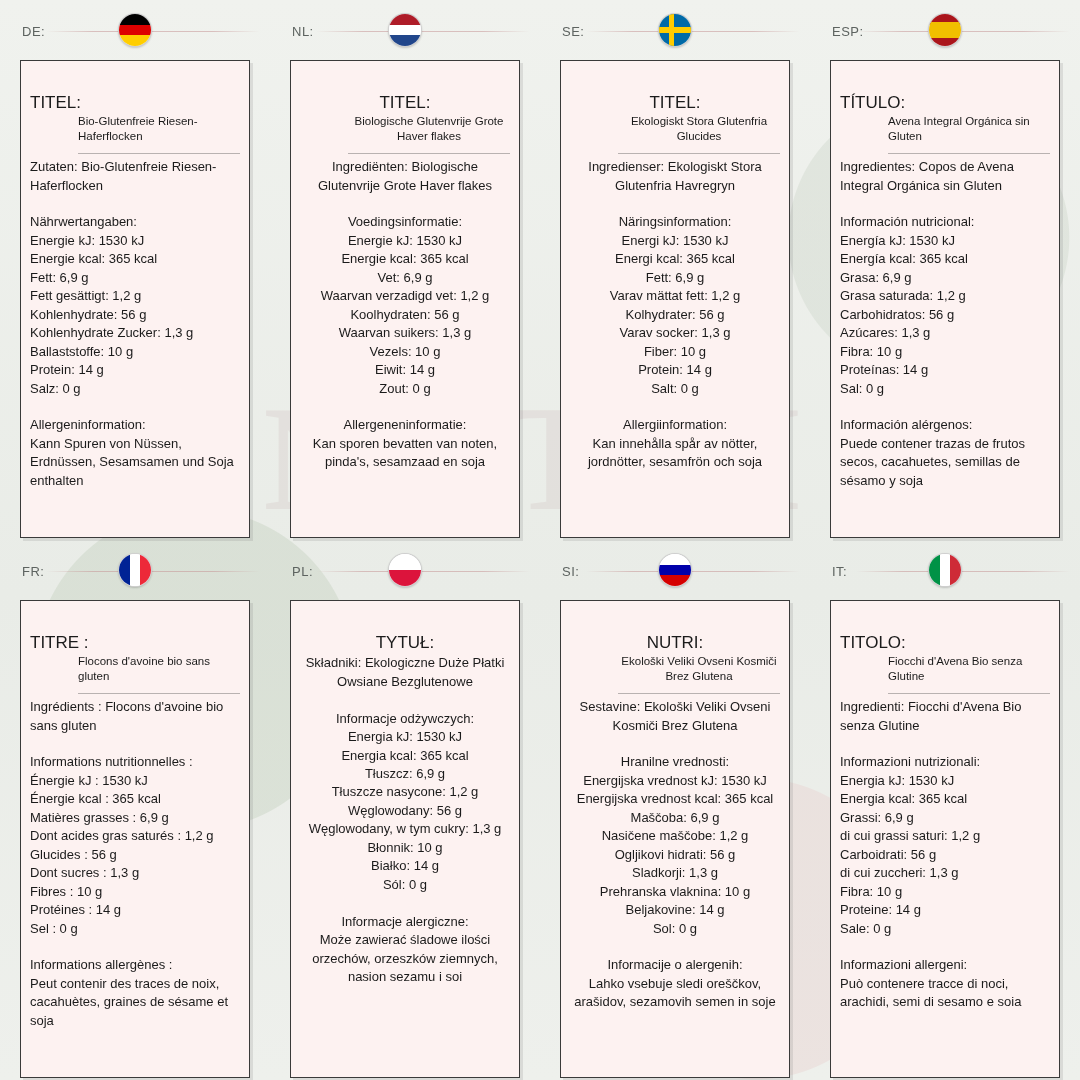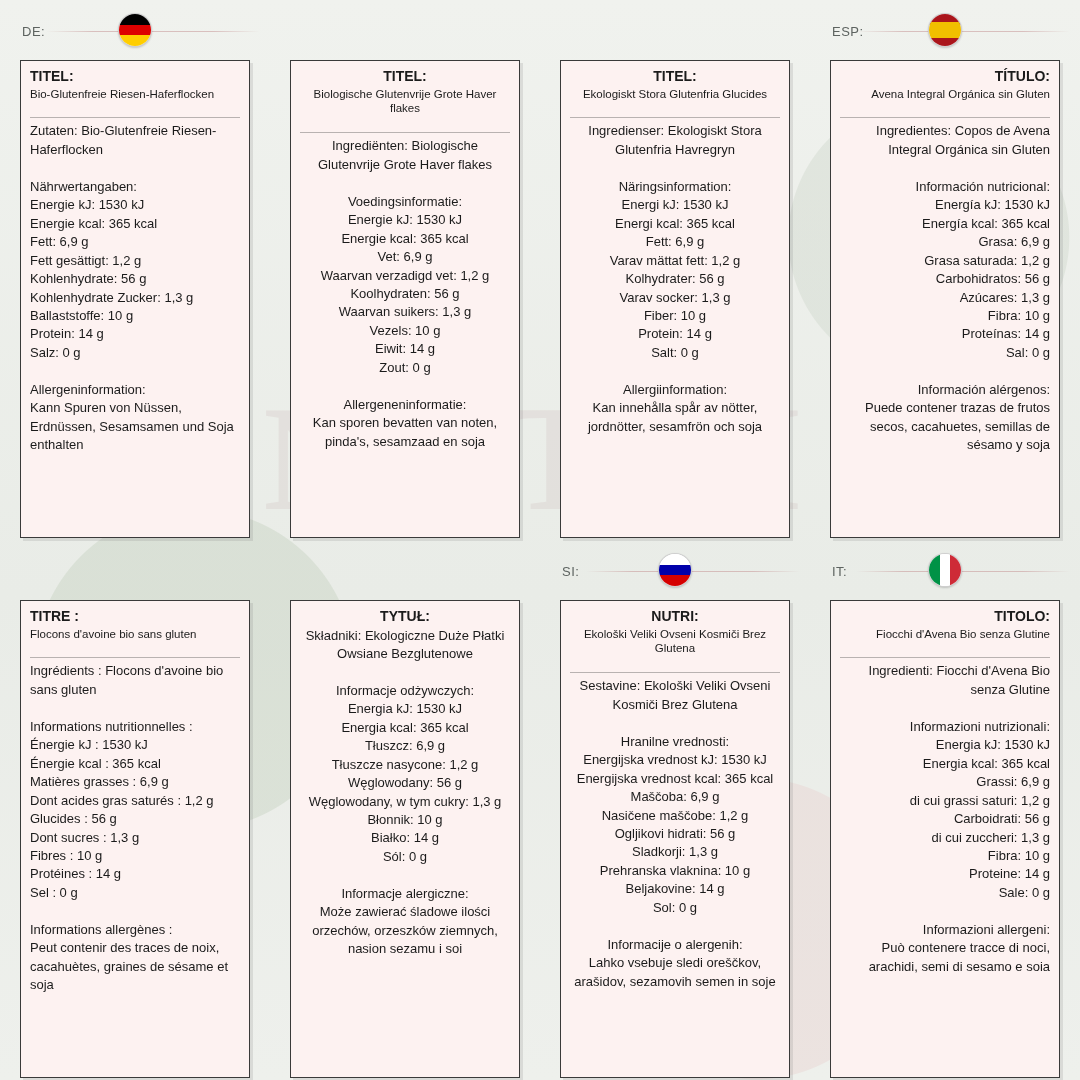--- a/index.html
+++ b/index.html
@@ -88,43 +88,45 @@
     left: 20px;
     right: 20px;
     bottom: 2px;
     background: #fdf2f1;
     border: 1px solid #3a3a3a;
     box-shadow: 3px 3px 0 rgba(120,120,120,0.18);
     padding: 7px 9px 10px 9px;
     overflow: hidden;
   }
   .panel .title-row {
-    font-size: 14px;
-    font-weight: 700;
+    font-size: 17px;
+    font-weight: 400;
     color: #1b1b1b;
     line-height: 1.25;
     margin-bottom: 1px;
+    margin-top: 24px;
   }
   .panel .prodname {
     font-size: 11.5px;
     color: #1b1b1b;
     line-height: 1.3;
-    padding-bottom: 16px;
+    padding-bottom: 9px;
     border-bottom: 1px solid #b9b2b1;
     margin-bottom: 4px;
+    margin-left: 48px;
   }
   .panel .body {
     font-size: 13px;
     color: #1b1b1b;
     line-height: 1.42;
     white-space: pre-wrap;
   }
   .align-left  { text-align: left; }
   .align-center{ text-align: center; }
-  .align-right { text-align: right; }
+  .align-right { text-align: left; }
 </style>
 </head>
 <body>
 
 <div id="page">
   <div class="watermark">NUTRI</div>
   <div class="grid">
 
     <div class="cell">
       <div class="cell-head">
@@ -151,20 +153,29 @@
 Ballaststoffe: 10 g
 Protein: 14 g
 Salz: 0 g
 
 Allergeninformation:
 Kann Spuren von Nüssen, Erdnüssen, Sesamsamen und Soja enthalten</div>
       </div>
     </div>
 
     <div class="cell">
+      <div class="cell-head">
+        <div class="lang-code">NL:</div>
+        <div class="rule"></div>
+        <div class="flag">
+          <div class="h" style="top:0;background:#ae1c28;"></div>
+          <div class="h" style="top:33.34%;background:#ffffff;"></div>
+          <div class="h" style="top:66.68%;background:#21468b;"></div>
+        </div>
+      </div>
       <div class="panel align-center">
         <div class="title-row">TITEL:</div>
         <div class="prodname">Biologische Glutenvrije Grote Haver flakes</div>
         <div class="body">Ingrediënten: Biologische Glutenvrije Grote Haver flakes
 
 Voedingsinformatie:
 Energie kJ: 1530 kJ
 Energie kcal: 365 kcal
 Vet: 6,9 g
 Waarvan verzadigd vet: 1,2 g
@@ -173,20 +184,29 @@
 Vezels: 10 g
 Eiwit: 14 g
 Zout: 0 g
 
 Allergeneninformatie:
 Kan sporen bevatten van noten, pinda's, sesamzaad en soja</div>
       </div>
     </div>
 
     <div class="cell">
+      <div class="cell-head">
+        <div class="lang-code">SE:</div>
+        <div class="rule"></div>
+        <div class="flag">
+          <div style="position:absolute;inset:0;background:#006aa7;"></div>
+          <div style="position:absolute;left:0;right:0;top:42%;height:16%;background:#fecc00;"></div>
+          <div style="position:absolute;top:0;bottom:0;left:30%;width:16%;background:#fecc00;"></div>
+        </div>
+      </div>
       <div class="panel align-center">
         <div class="title-row">TITEL:</div>
         <div class="prodname">Ekologiskt Stora Glutenfria Glucides</div>
         <div class="body">Ingredienser: Ekologiskt Stora Glutenfria Havregryn
 
 Näringsinformation:
 Energi kJ: 1530 kJ
 Energi kcal: 365 kcal
 Fett: 6,9 g
 Varav mättat fett: 1,2 g
@@ -226,20 +246,29 @@
 Fibra: 10 g
 Proteínas: 14 g
 Sal: 0 g
 
 Información alérgenos:
 Puede contener trazas de frutos secos, cacahuetes, semillas de sésamo y soja</div>
       </div>
     </div>
 
     <div class="cell">
+      <div class="cell-head">
+        <div class="lang-code">FR:</div>
+        <div class="rule"></div>
+        <div class="flag">
+          <div class="v" style="left:0;background:#002395;"></div>
+          <div class="v" style="left:33.34%;background:#ffffff;"></div>
+          <div class="v" style="left:66.68%;background:#ed2939;"></div>
+        </div>
+      </div>
       <div class="panel align-left">
         <div class="title-row">TITRE :</div>
         <div class="prodname">Flocons d'avoine bio sans gluten</div>
         <div class="body">Ingrédients : Flocons d'avoine bio sans gluten
 
 Informations nutritionnelles :
 Énergie kJ : 1530 kJ
 Énergie kcal : 365 kcal
 Matières grasses : 6,9 g
 Dont acides gras saturés : 1,2 g
@@ -248,20 +277,28 @@
 Fibres : 10 g
 Protéines : 14 g
 Sel : 0 g
 
 Informations allergènes :
 Peut contenir des traces de noix, cacahuètes, graines de sésame et soja</div>
       </div>
     </div>
 
     <div class="cell">
+      <div class="cell-head">
+        <div class="lang-code">PL:</div>
+        <div class="rule"></div>
+        <div class="flag">
+          <div style="position:absolute;left:0;right:0;top:0;height:50%;background:#ffffff;"></div>
+          <div style="position:absolute;left:0;right:0;top:50%;height:50%;background:#dc143c;"></div>
+        </div>
+      </div>
       <div class="panel align-center">
         <div class="title-row">TYTUŁ:</div>
         <div class="body">Składniki: Ekologiczne Duże Płatki Owsiane Bezglutenowe
 
 Informacje odżywczych:
 Energia kJ: 1530 kJ
 Energia kcal: 365 kcal
 Tłuszcz: 6,9 g
 Tłuszcze nasycone: 1,2 g
 Węglowodany: 56 g

